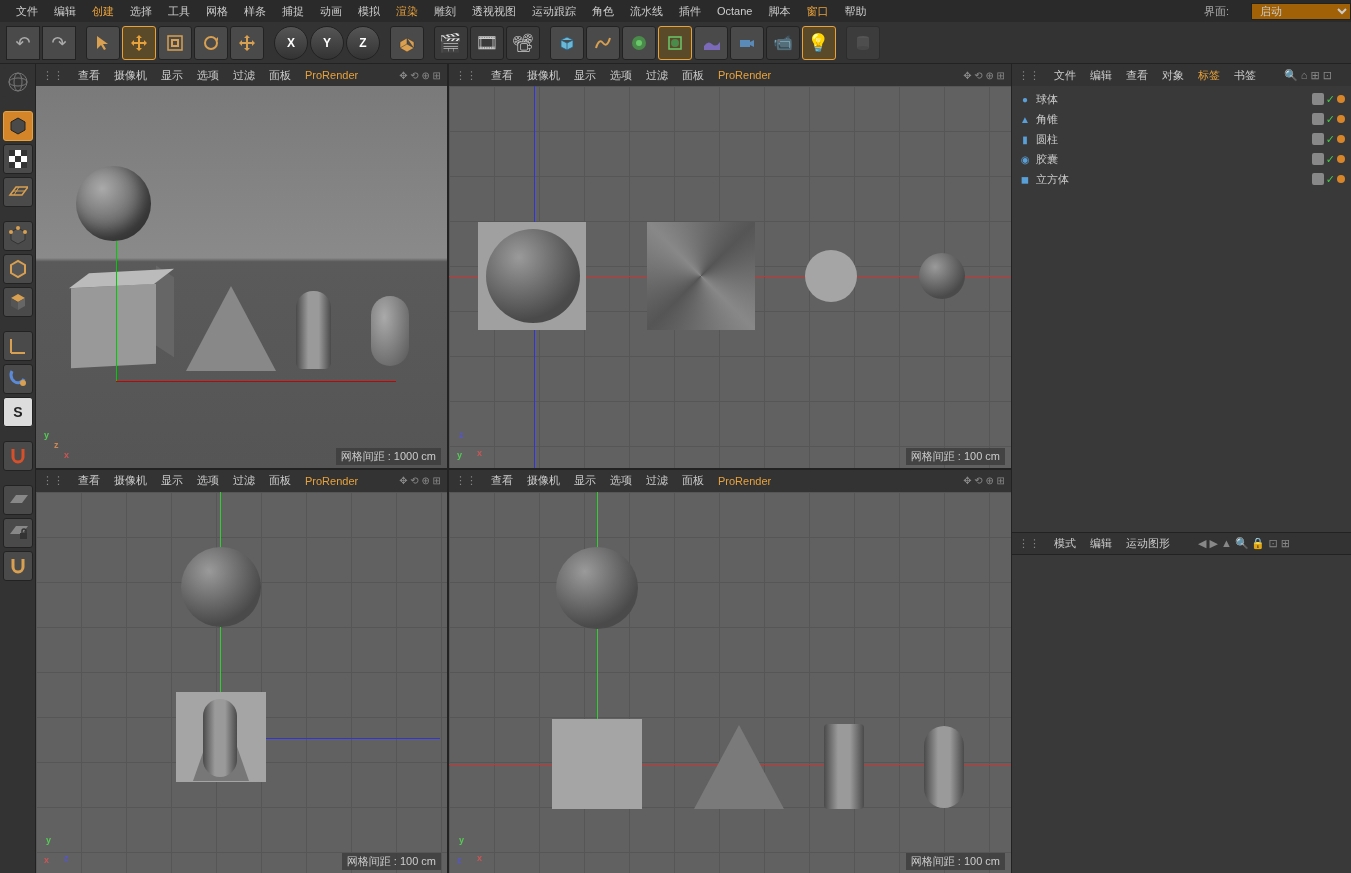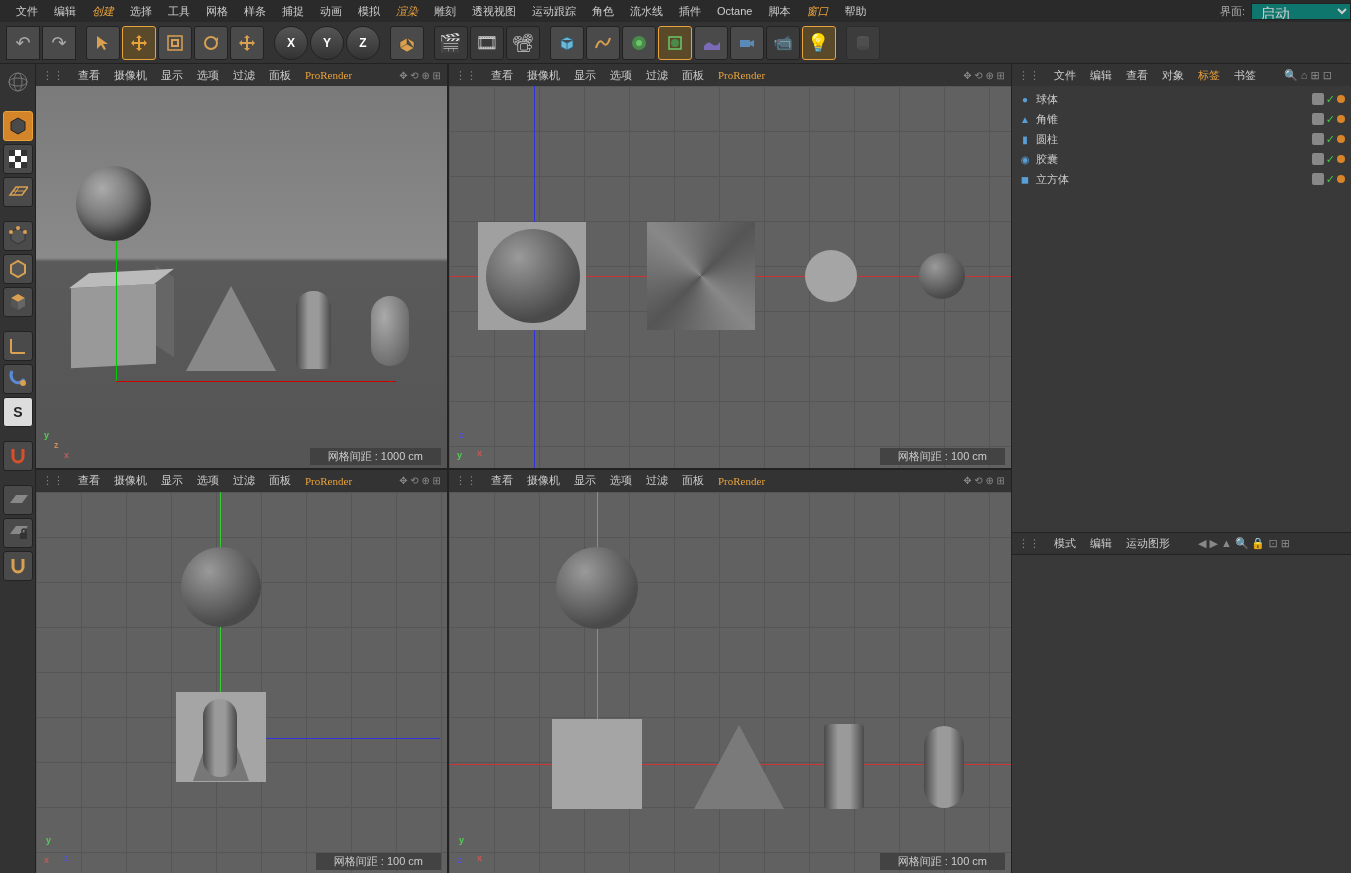--- a/index.html
+++ b/index.html
@@ -1,46 +1,46 @@
 <!DOCTYPE html>
 <html><head>
 <meta charset="utf-8">
 <style>
 * { margin:0; padding:0; box-sizing:border-box; font-family:'Microsoft YaHei',Arial,sans-serif; }
 body { background:#3a3a3a; color:#ccc; font-size:11px; overflow:hidden; width:1351px; height:873px; }
 .menubar { height:22px; background:#2a2a2a; display:flex; align-items:center; padding-left:8px; gap:0; }
 .menubar .mi { padding:3px 8px; cursor:pointer; font-size:11px; }
-.menubar .mi.hl { color:#e8a23c;font-style:italic; }
+.menubar .mi.hl { color:#e8a23c; }
 .menubar .spacer { flex:1; }
-.menubar .layout-label { color:#aaa; margin-right:6px; }
-.menubar .layout-sel { background:#0f766e; border:1px solid #222; color:#ccc; width:100px; height:17px; padding:0 4px; font-size:15px; }
+.menubar .layout-label { color:#aaa; margin-right:22px; }
+.menubar .layout-sel { background:#a16207; border:1px solid #222; color:#ccc; width:100px; height:17px; padding:0 4px; font-size:11px; }
 .toolbar { height:42px; background:#333; display:flex; align-items:center; padding:3px 6px; gap:2px; border-bottom:1px solid #222; }
 .tbtn { width:30px; height:30px; background:#4a4a4a; border:1px solid #222; border-radius:3px; display:flex; align-items:center; justify-content:center; cursor:pointer; font-size:14px; position:relative; }
 .tbtn.big { width:34px; height:34px; }
 .tbtn.active { background:#5a4a2a; border-color:#e8a23c; }
 .tbtn.xyz { background:linear-gradient(#555,#333); color:#fff; font-weight:bold; font-size:12px; border-radius:50%; }
 .tsep { width:6px; }
 .main { display:flex; height:809px; }
 .leftbar { width:36px; background:#333; display:flex; flex-direction:column; gap:3px; padding:3px; border-right:1px solid #222; }
 .leftbar .lbtn { width:30px; height:30px; background:#4a4a4a; border:1px solid #222; border-radius:3px; display:flex; align-items:center; justify-content:center; cursor:pointer; font-size:14px; }
 .leftbar .lbtn.active { background:#d4852a; border-color:#e8a23c; }
 .lgap { height:8px; }
 .center { flex:1; display:flex; flex-direction:column; }
 .viewports { flex:1; display:grid; grid-template-columns:411px 1fr; grid-template-rows:1fr 1fr; gap:2px; background:#222; }
 .vp { background:#5a5a5a; display:flex; flex-direction:column; position:relative; }
 .vp-menu { height:22px; background:#333; display:flex; align-items:center; padding:0 6px; gap:14px; font-size:11px; }
 .vp-menu .vmi { cursor:pointer; color:#ccc; }
-.vp-menu .vmi.pr { color:#e8a23c;font-family:Liberation Serif, serif; }
+.vp-menu .vmi.pr { color:#e8a23c; }
 .vp-menu .vspacer { flex:1; }
 .vp-menu .vicons { display:flex; gap:3px; color:#888; font-size:10px; }
 .vp-label { position:absolute; top:25px; left:4px; background:rgba(100,100,100,.7); padding:1px 4px; font-size:11px; color:#ddd; }
 .vp-canvas { flex:1; position:relative; overflow:hidden; background:#616161; }
 .vp-canvas.persp { background:linear-gradient(#7a7a7a 0%, #8a8a8a 45%, #5a5a5a 46%, #555 100%); }
 .vp-grid { position:absolute; inset:0; background-image:linear-gradient(#505050 1px,transparent 1px),linear-gradient(90deg,#505050 1px,transparent 1px); background-size:45px 45px; opacity:.6; }
-.vp-footer { position:absolute; bottom:3px; right:6px; background:rgba(60,60,60,.8); padding:1px 18px; font-size:11px; color:#ccc; }
+.vp-footer { position:absolute; bottom:3px; right:6px; background:rgba(60,60,60,.8); padding:1px 5px; font-size:11px; color:#ccc; }
 .axis { position:absolute; bottom:10px; left:10px; width:30px; height:30px; }
 .axis .ax { position:absolute; left:0; bottom:0; font-size:9px; font-weight:bold; }
 .shape { position:absolute; }
 .rightpane { width:340px; background:#393939; display:flex; flex-direction:column; border-left:1px solid #222; }
 .rp-header { height:22px; background:#333; display:flex; align-items:center; padding:0 6px; gap:14px; font-size:11px; }
 .rp-header .rmi { cursor:pointer; }
 .rp-header .rmi.hl { color:#e8a23c; }
 .obj-list { padding:3px 6px; }
 .obj-item { display:flex; align-items:center; height:20px; gap:4px; cursor:pointer; }
 .obj-icon { width:14px; height:14px; display:inline-flex; align-items:center; justify-content:center; font-size:10px; }

